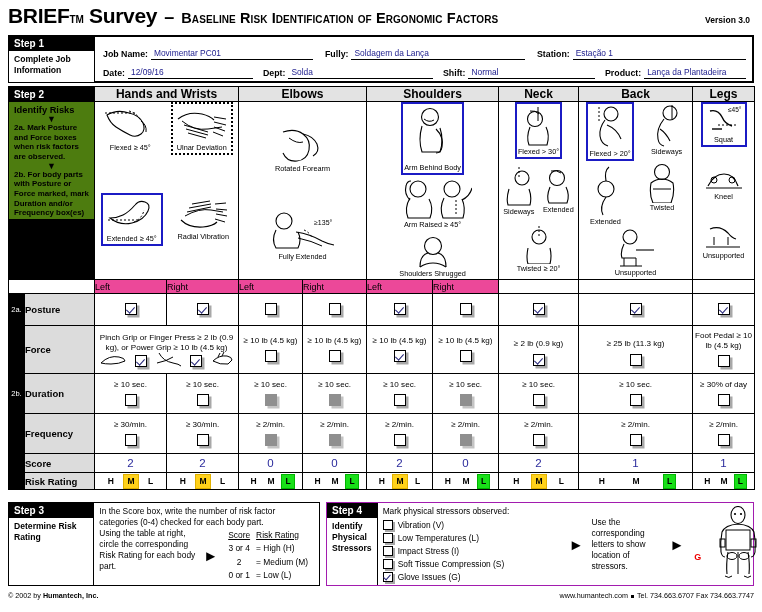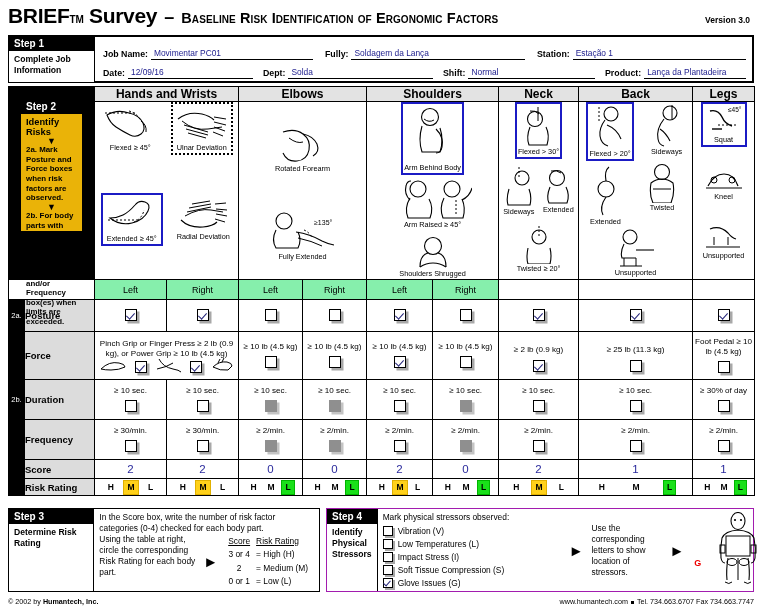--- a/index.html
+++ b/index.html
@@ -35,21 +35,21 @@
   .s1left .blk { height:15px; display:flex; align-items:center; }
   .s1right { flex:1; padding:4px 6px 0 8px; border:2px solid #000; border-left:none; margin:-1px -1px -1px 0;}
   .frow { display:flex; align-items:flex-end; height:19px; }
   .fld { display:flex; align-items:flex-end; }
   .flab { font-size:8.8px; font-weight:bold; white-space:nowrap; padding-right:3px; padding-bottom:1px;}
   .fval { font-size:8.4px; color:#1a1a8c; border-bottom:1px solid #000; flex:1;
           padding:0 2px 1px 3px; white-space:nowrap; line-height:1.2; min-height:11px;}
 
   
   .hdr { background:#e3e3e3; text-align:center; font-size:12px; font-weight:bold; height:15px;}
-  .sub { background:#86efac; text-align:center; font-size:9px; height:20px;}
+  .sub { background:#ec4899; font-size:9px; height:14px;}
   .rowlbl { background:#dcdcdc; font-size:9.5px; font-weight:bold; padding-left:6px;}
   .tag { background:#000; color:#fff; font-size:7.5px; font-weight:normal;
          text-align:center; width:16px; }
 
   .iconcell { background:#fff; height:134px; padding:2px 1px; vertical-align:top;}
   .icons { display:flex; flex-wrap:wrap; justify-content:space-around; align-items:flex-start; height:100%; }
   .fig { text-align:center; font-size:7.3px; line-height:1.15; padding:1px; }
   .fig.boxed { border:2px solid #1b1bc4; }
   .fig.dashed { border:2px dotted #000; }
   .fig svg { display:block; margin:0 auto; }
@@ -169,23 +169,23 @@
         <col style="width:64px">
       <col style="width:66px">
         <col style="width:66px">
       <col style="width:80px">
         <col style="width:114px">
         <col style="width:62px">
     </colgroup>
 
     <tbody>
         <tr>
-      <td class="blk steplbl" rowspan="2" colspan="2" style="vertical-align:top;padding:12px">
+      <td class="blk steplbl" rowspan="2" colspan="2" style="vertical-align:top;padding:0">
         <div class="blk steplbl">Step 2</div>
-        <div style="background:#eab308;color:#000;padding:3px 5px;height:117px">
+        <div style="background:#4d7c0f;color:#000;padding:3px 5px;height:117px">
           <div style="font-size:9.3px;font-weight:bold">Identify Risks</div>
           <div style="text-align:center;font-size:9px;line-height:.9">▼</div>
           <div style="font-size:7.9px;line-height:1.22">2a. Mark Posture and Force boxes when risk factors are observed.</div>
           <div style="text-align:center;font-size:9px;line-height:.9">▼</div>
           <div style="font-size:7.9px;line-height:1.22">2b. For body parts with Posture or Force marked, mark Duration and/or Frequency box(es) when limits are exceeded.</div>
         </div>
       </td>
       <td class="hdr" colspan="2">Hands and Wrists</td>
       <td class="hdr" colspan="2">Elbows</td>
       <td class="hdr" colspan="2">Shoulders</td>
@@ -222,21 +222,21 @@
                   <path d="M30 26 a16 16 0 0 0 10 -12" stroke="#000" fill="none" stroke-dasharray="2,2"></path>
                 </svg>
             <div class="figcap">Extended ≥ 45°</div>
           </div>
           <div class="fig" style="margin-top:4px">
             <svg width="56" height="38" viewBox="0 0 56 38">
                   <path d="M6 26 q8 8 22 7 q10 -1 14 -5" fill="none" stroke="#000" stroke-width="1.1"></path>
                   <path d="M10 22 q14 -8 26 -6 l12 2 M12 18 l24 -5 M14 14 l22 -4 M17 10 l18 -3" stroke="#000" fill="none" stroke-width="1"></path>
                   <path d="M40 10 l11 -1 M41 15 l11 1 M41 20 l11 2 M40 25 l10 3" stroke="#000" stroke-width="1" fill="none"></path>
                 </svg>
-            <div class="figcap">Radial Deviation</div>
+            <div class="figcap">Radial Vibration</div>
           </div>
         </div>
       </td>
 
       <td class="iconcell" colspan="2">
         <div class="icons" style="align-items:center">
           <div class="fig">
             <svg width="52" height="44" viewBox="0 0 52 44">
                   <path d="M6 12 q12 -4 20 2 q8 6 6 16 q-2 10 -12 11 q-10 1 -14 -8" fill="none" stroke="#000" stroke-width="1.1"></path>
                   <path d="M26 14 q10 2 14 10 q3 8 -4 12" fill="none" stroke="#000" stroke-width="1.1"></path>

